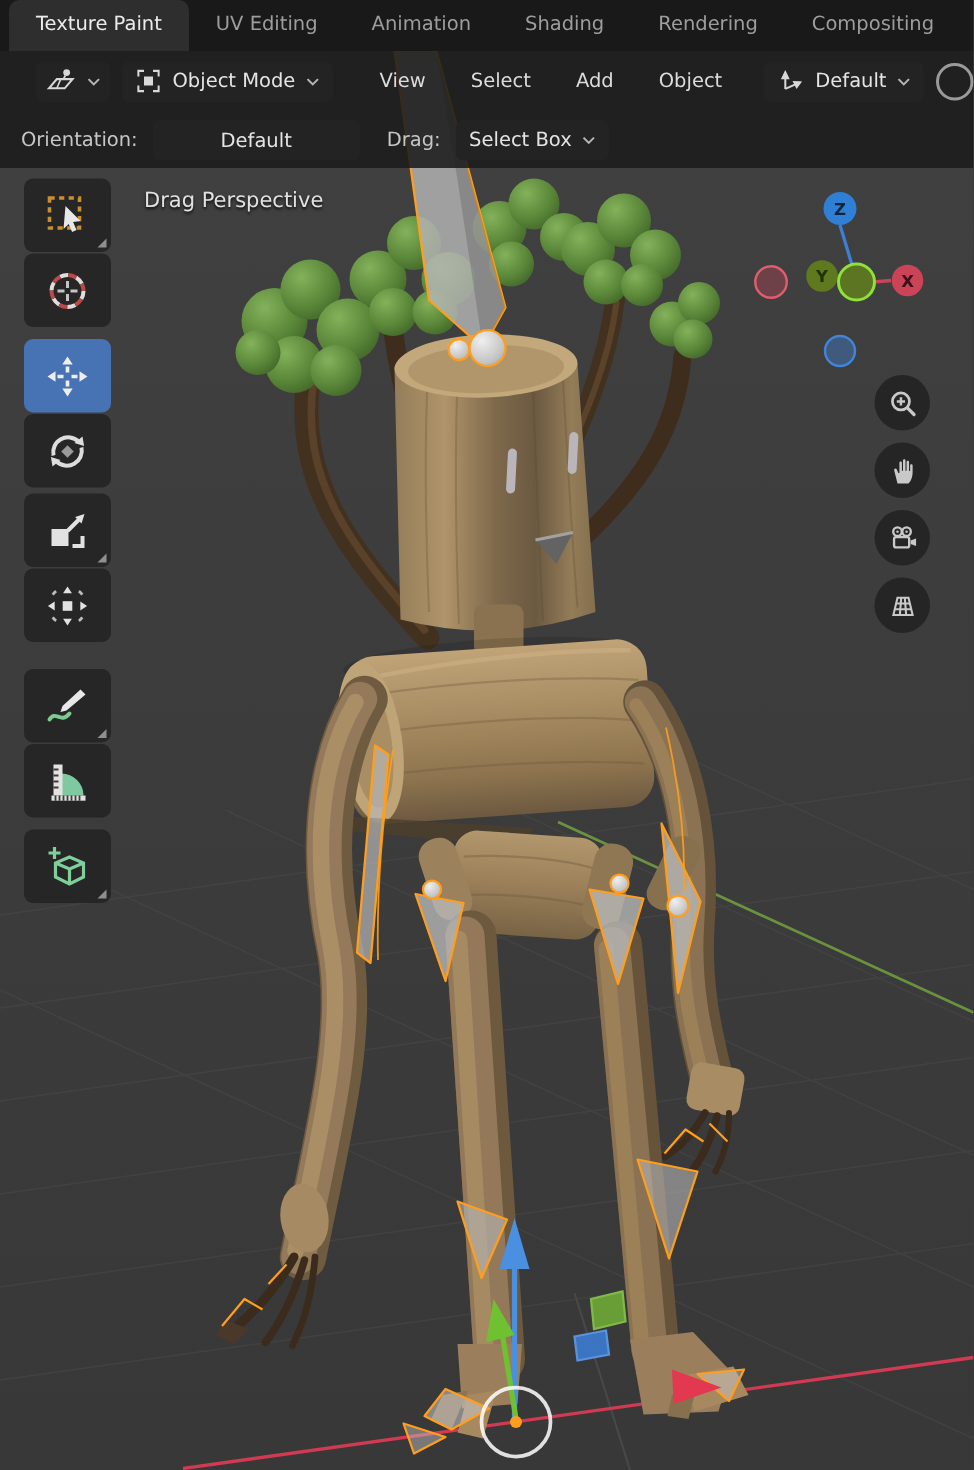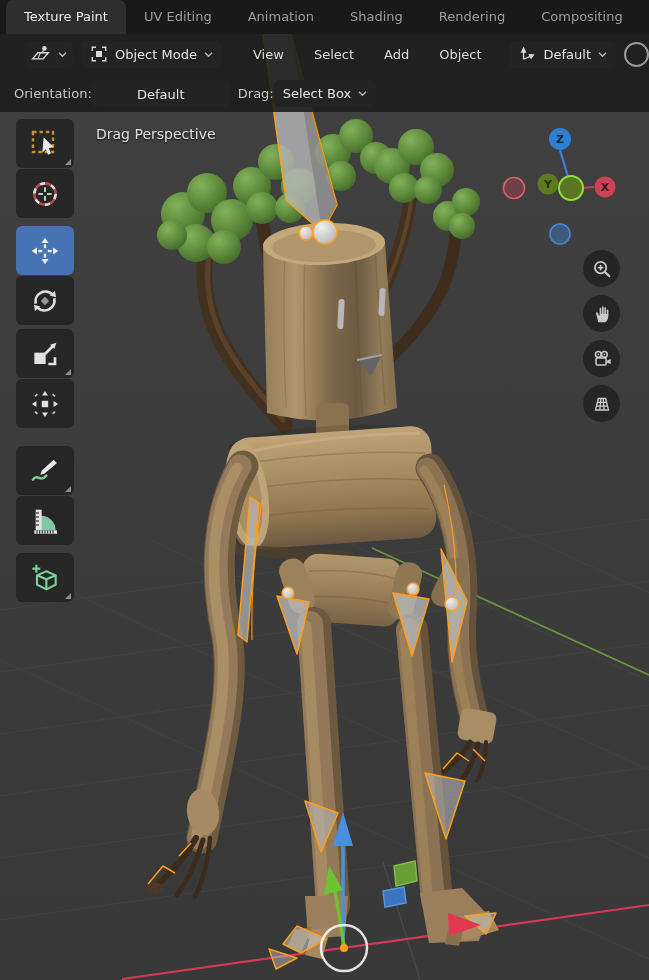--- a/index.html
+++ b/index.html
@@ -7,21 +7,21 @@
        font-family:"DejaVu Sans","Liberation Sans",sans-serif;
        -webkit-font-smoothing:antialiased;}
   
   #scene{position:absolute;left:0;top:0;z-index:0;}
   
   .row{position:absolute;left:0;width:649px;display:flex;align-items:center;box-sizing:border-box;}
   #tabbar{top:0;height:34px;background:#191919;z-index:30;padding-left:6px;}
   .tab{height:34px;line-height:34px;padding:0 18px;font-size:13px;color:#9d9d9d;border-radius:7px 7px 0 0;cursor:default;white-space:nowrap;}
   .tab.active{background:#2e2e2e;color:#ececec;}
   #menubar{top:34px;height:40px;background:rgba(27,27,27,0.88);z-index:20;padding-left:24px;gap:8px;}
-  #toolsettings{top:74px;height:38px;background:rgba(27,27,27,0.88);z-index:20;padding-left:14px;}
+  #toolsettings{top:74px;height:38px;background:rgba(27,27,27,0.88);z-index:20;padding-left:14px;gap:10px;}
   .pill{display:flex;align-items:center;gap:7px;background:#232323;border-radius:5px;height:27px;padding:0 9px;color:#e4e4e4;font-size:13px;white-space:nowrap;}
   .menu-item{color:#dcdcdc;font-size:13px;padding:0 11px;white-space:nowrap;}
   .hdr-label{color:#c6c6c6;font-size:13px;white-space:nowrap;}
   .chev{display:inline-block;}
   .spacer{flex:1;}
   #prop-edit-sliver{width:21px;height:21px;border-radius:50%;border:2px solid #9a9a9a;flex:none;}
   
   #toolbar{position:absolute;left:16px;top:119px;width:58px;z-index:15;display:flex;flex-direction:column;}
   .tbtn{width:58px;height:49px;background:#262626;border-radius:6px;margin-bottom:1px;display:flex;align-items:center;justify-content:center;position:relative;}
   .tbtn.active{background:#4772b3;}

